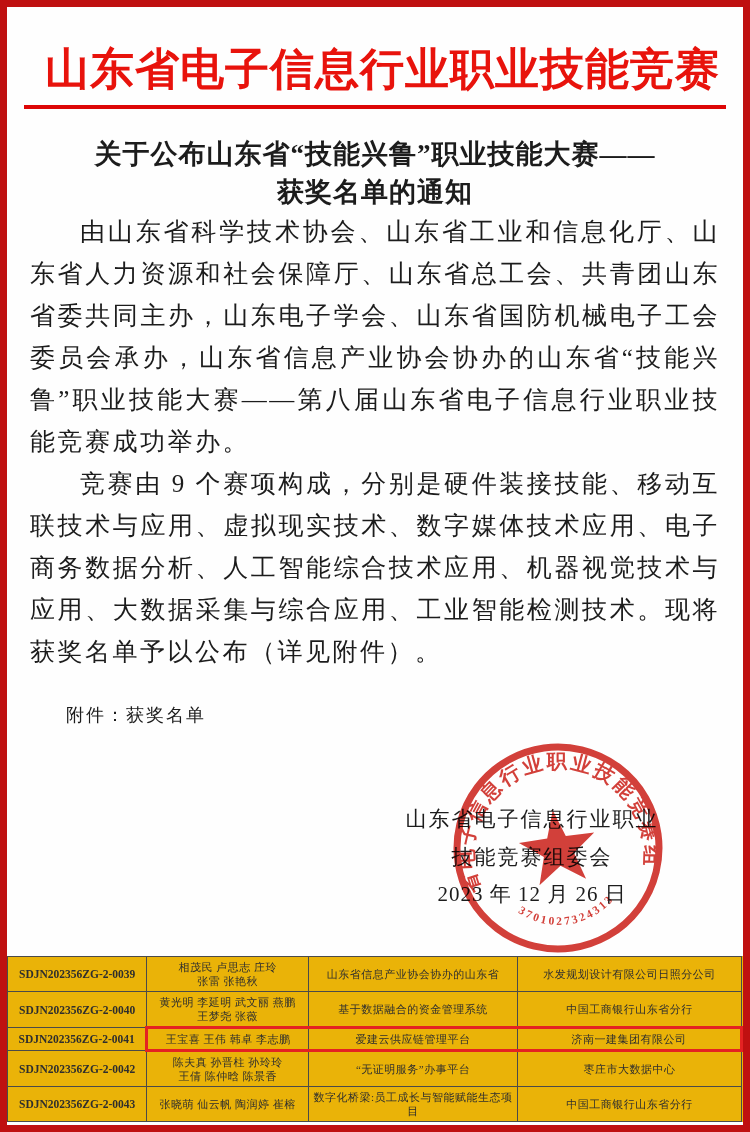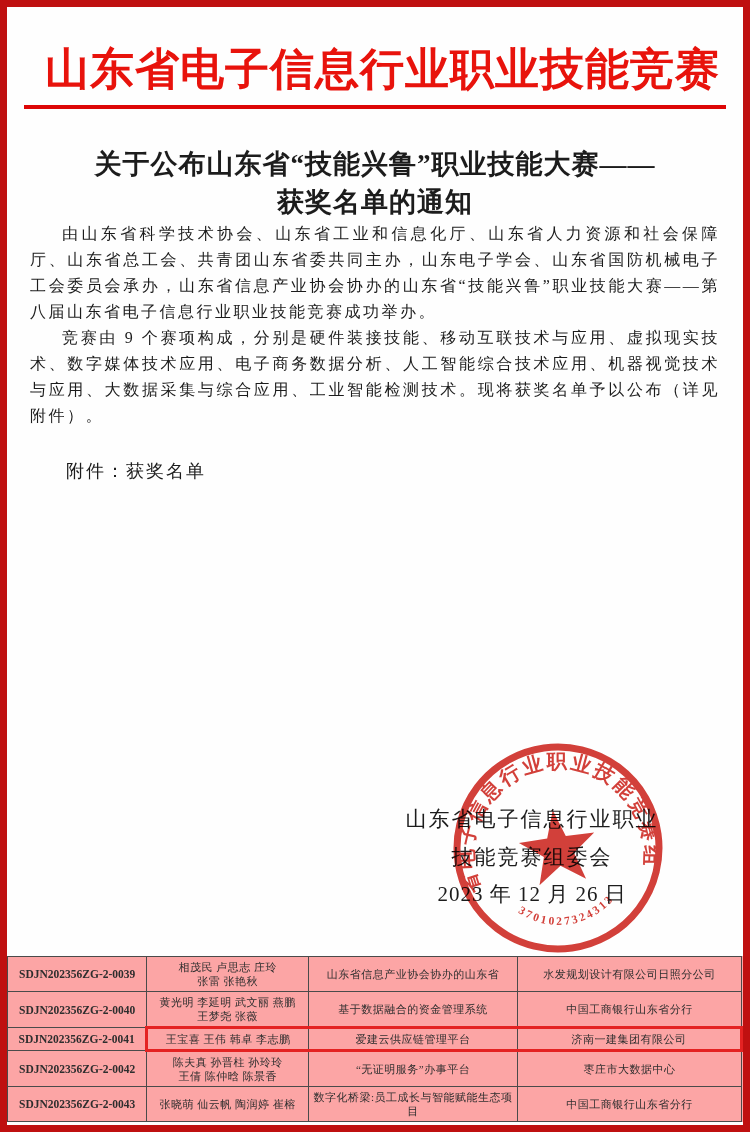--- a/index.html
+++ b/index.html
@@ -12,34 +12,34 @@
     height:1132px; position:relative; overflow:hidden; background:#fefefe;
     font-family:"Liberation Serif","DejaVu Serif",serif; color:var(--ink);
   }
   .frame{position:absolute; inset:0; border:7px solid var(--frame_red); z-index:60; pointer-events:none}
   .content{position:relative; padding:0 30px}
   .banner{
     margin-top:42px; text-align:right; font-size:44px; font-weight:bold;
     color:var(--accent_red); letter-spacing:1px; line-height:1.28; white-space:nowrap;
   }
   .rule{height:4px; background:var(--rule_red); margin:7px -6px 0 -6px}
-  .heading{margin-top:36px; text-align:center; font-weight:bold; font-size:27px; line-height:38px; letter-spacing:1px}
+  .heading{margin-top:26px; text-align:center; font-weight:bold; font-size:27px; line-height:38px; letter-spacing:1px}
   .salutation{margin-top:24px; font-size:21px; letter-spacing:2px}
-  .para{font-size:16px; line-height:26px; letter-spacing:2.5px; text-align:justify; text-indent:2em}
+  .para{font-size:25px; line-height:42px; letter-spacing:2.5px; text-align:justify; text-indent:2em}
   .attachment{margin-top:30px; font-size:18px; letter-spacing:2px; text-indent:2em}
   .sig-block{position:absolute; left:398px; top:800px; width:268px; text-align:center; z-index:1}
   .sig-line{font-size:21px; letter-spacing:2px; line-height:38px; white-space:nowrap}
   .sig-date{font-size:21px; letter-spacing:1px; margin-top:4px; white-space:nowrap}
   .seal{
     position:absolute; left:448px; top:738px; width:220px; height:220px; z-index:2;
     mix-blend-mode:multiply; opacity:.9; transform:rotate(-8deg); pointer-events:none;
   }
   .seal text{fill:var(--seal_red); font-weight:bold}
   .table-wrap{position:absolute; left:7px; right:7px; top:956px; z-index:3}
-  table{width:100%; border-collapse:collapse; table-layout:fixed; background:#fca5a5}
+  table{width:100%; border-collapse:collapse; table-layout:fixed; background:#eab308}
   col.c1{width:19%} col.c2{width:22%} col.c3{width:28.5%} col.c4{width:30.5%}
   td{
     border:1px solid #4a4a4a; text-align:center; vertical-align:middle;
     font-size:11px; line-height:14px; padding:3px 3px; color:var(--table_ink);
     white-space:pre-line; letter-spacing:.5px;
   }
   td.code{font-family:"Liberation Serif","DejaVu Serif",serif; font-weight:bold; letter-spacing:0; font-size:11.5px}
   tr.hl td:nth-child(n+2){border-top:3px solid var(--highlight_red); border-bottom:3px solid var(--highlight_red)}
   tr.hl td:nth-child(2){border-left:3px solid var(--highlight_red)}
   tr.hl td:nth-child(4){border-right:3px solid var(--highlight_red)}

